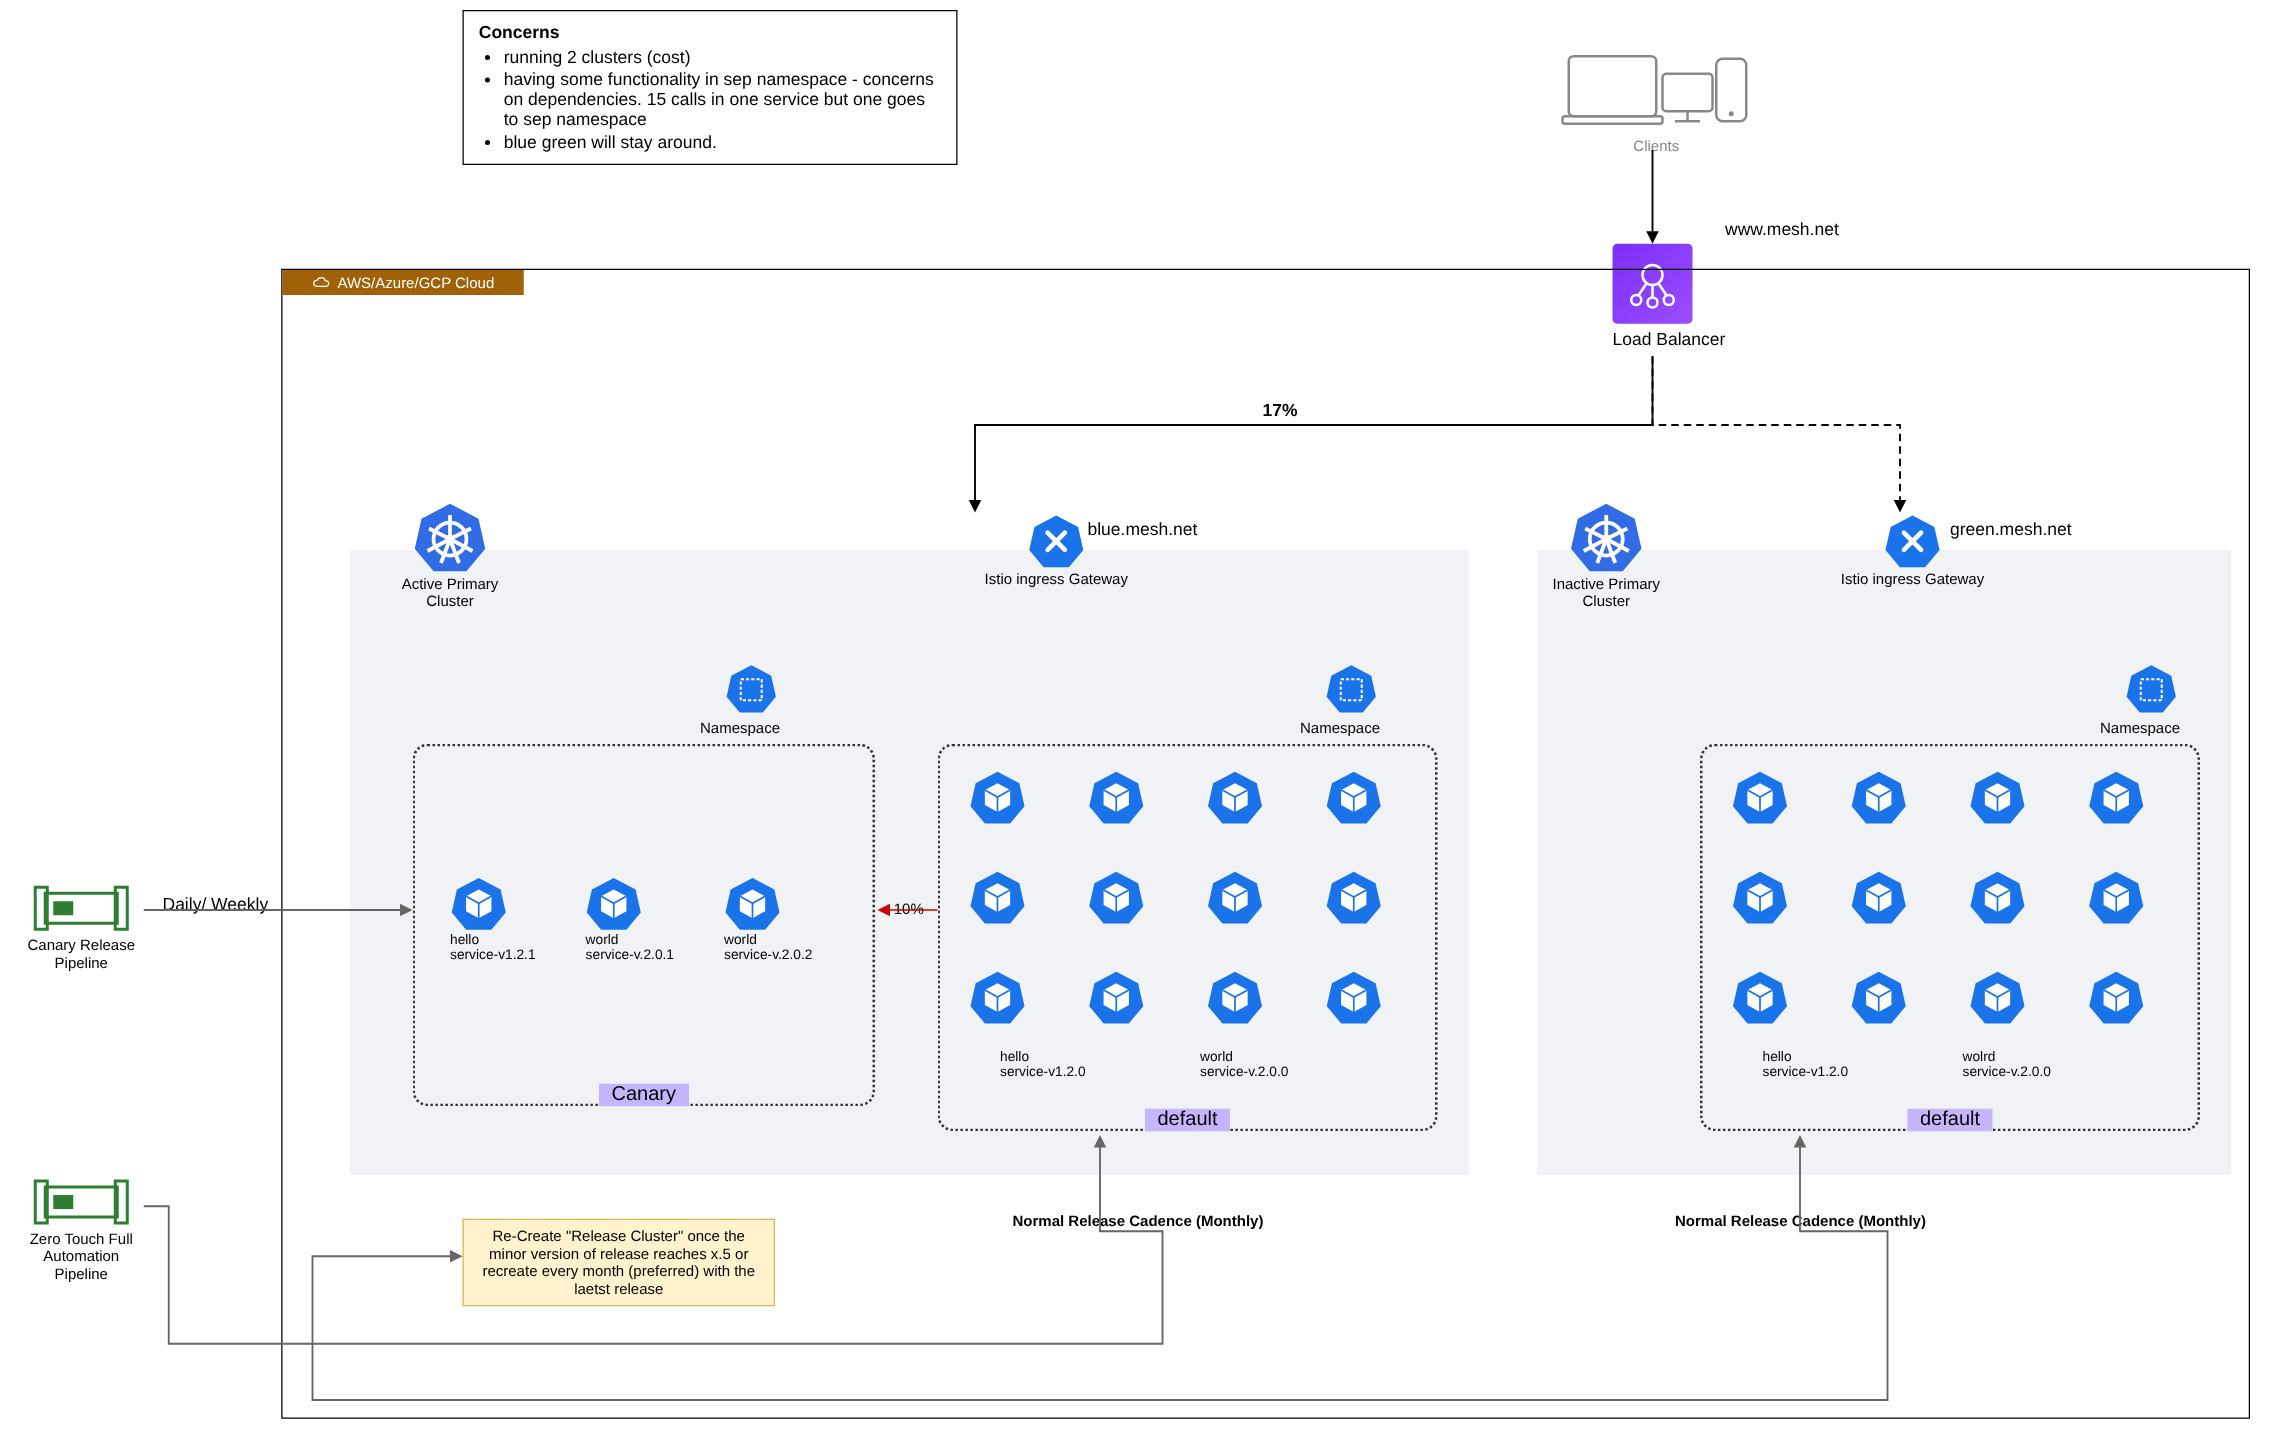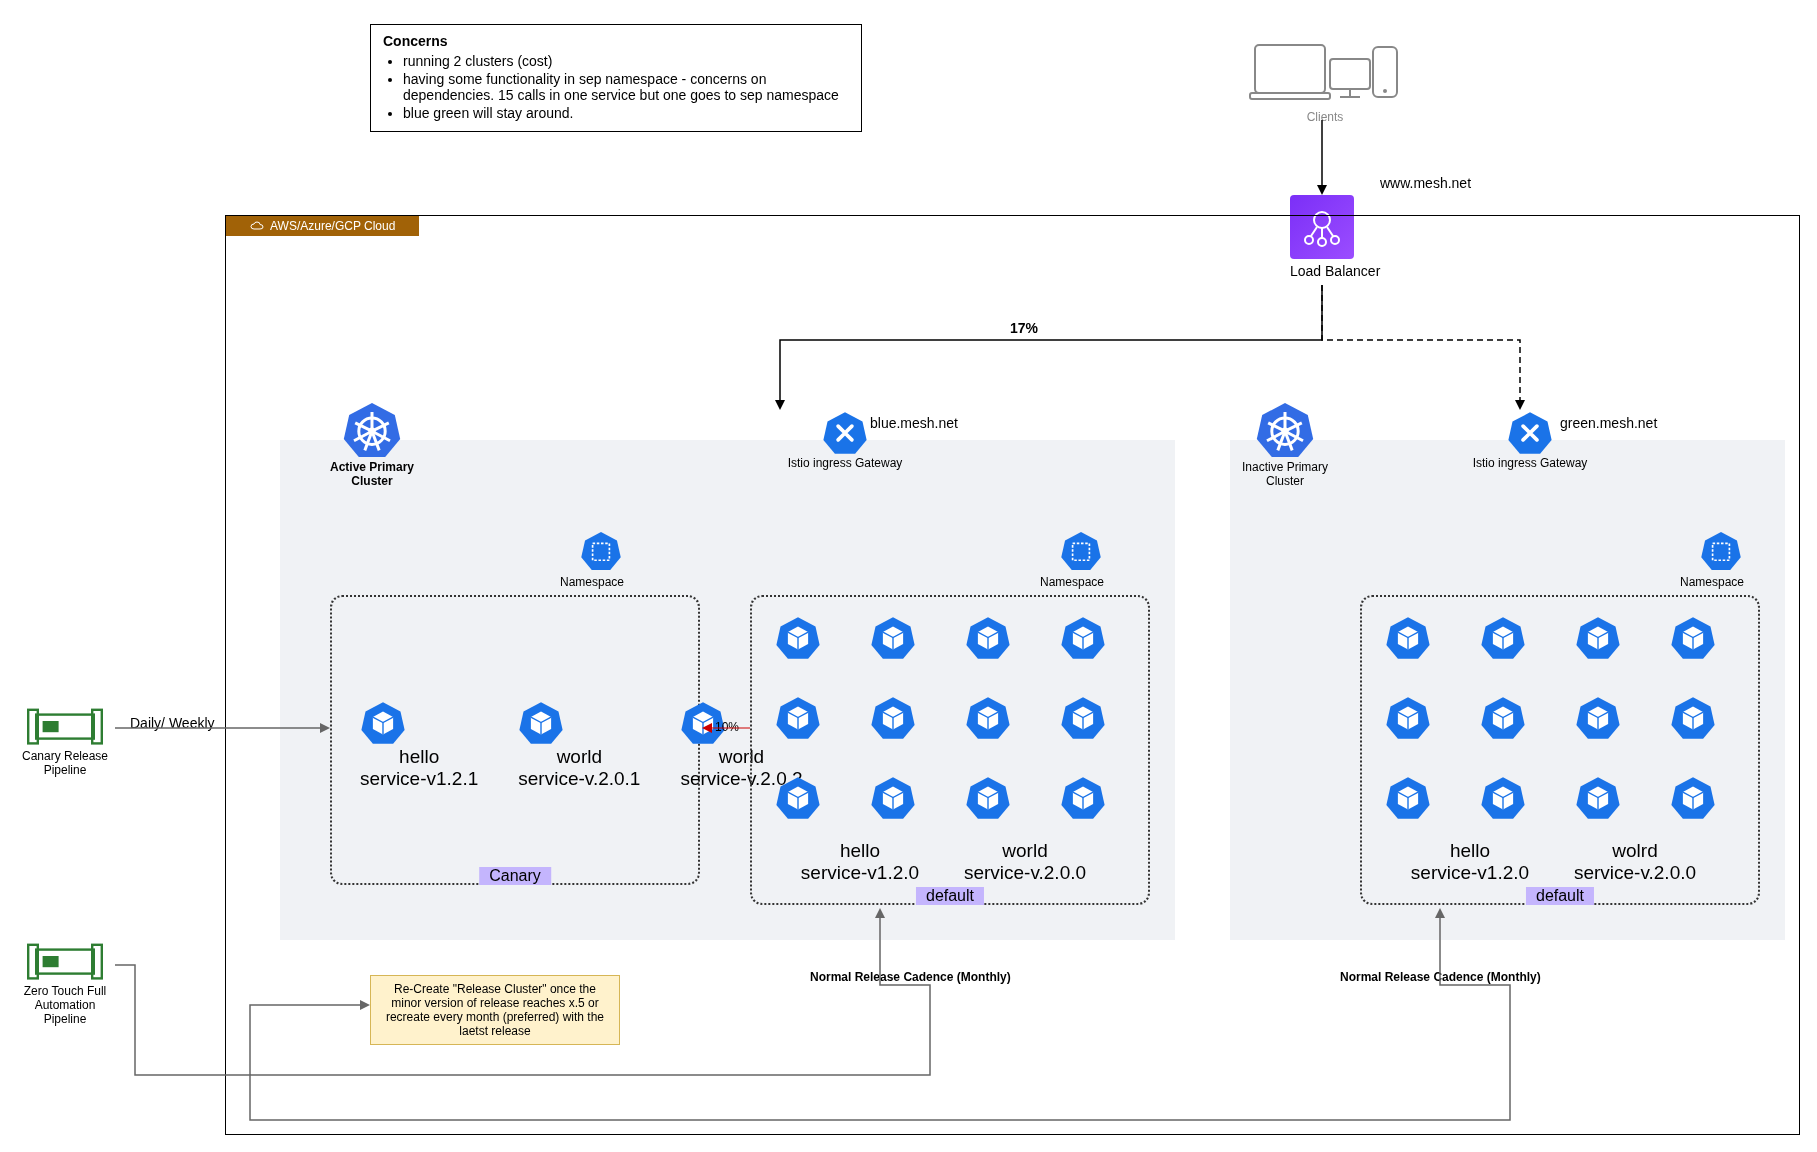--- a/index.html
+++ b/index.html
@@ -1,35 +1,35 @@
 <!DOCTYPE html>
 <html><head>
 <meta charset="utf-8">
 <style>
   * { box-sizing: border-box; margin: 0; padding: 0; }
   body { font-family: Arial, Helvetica, sans-serif; background: #fff; width: 1817px; height: 1152px; position: relative; overflow: hidden; }
   .abs { position: absolute; }
-  .concerns-box { border: 1px solid #000; padding: 8px 12px; width: 492px; font-size: 14px; margin-top: 16px; }
+  .concerns-box { border: 1px solid #000; padding: 8px 12px; width: 396px; font-size: 14px; }
   .concerns-box b { font-weight: bold; }
   .concerns-box ul { padding-left: 20px; margin-top: 4px; }
   .concerns-box li { margin-bottom: 2px; }
   .cloud-frame { border: 1.5px solid #000; }
   .cloud-header { background: #a16207; color: #fff; font-size: 12px; padding: 3px 24px; display: inline-flex; align-items: center; gap: 6px; }
   .cluster-bg { background: #f0f2f5; position: absolute; }
   .ns-box { border: 2px dotted #333; border-radius: 12px; position: absolute; }
   .ns-label-bottom { position: absolute; bottom: -2px; left: 50%; transform: translateX(-50%); background: #c4b5fd; padding: 0 10px; font-size: 16px; }
   .label { font-size: 14px; text-align: right; }
   .label-sm { font-size: 12px; text-align: center; }
   .bold { font-weight: bold; }
   .k8s-wheel { width: 60px; height: 60px; }
   .ns-hept { width: 42px; height: 42px; }
   .lb-box { width: 64px; height: 64px; background: linear-gradient(135deg, #7b2ff7, #9b4dff); display: flex; align-items: center; justify-content: center; border-radius: 4px; }
   .cube-icon { width: 46px; height: 46px; }
   .pipeline-icon { width: 82px; height: 44px; }
-  .svc-item { text-align: center; font-size: 19px; }
+  .svc-item { font-size: 11px; }
   .note-box { background: #fff2cc; border: 1px solid #d6b656; padding: 6px 10px; font-size: 12px; width: 250px; text-align: center; }
   svg { display: block; }
   .arrow-line { stroke: #666; stroke-width: 1.5; fill: none; }
   .arrow-line-black { stroke: #000; stroke-width: 1.5; fill: none; }
   .arrow-line-red { stroke: #c00; stroke-width: 1.2; fill: none; }
   .arrow-dash { stroke-dasharray: 6 4; }
   .arrow-head { fill: #666; }
   .arrow-head-black { fill: #000; }
   .arrow-head-red { fill: #c00; }
 </style>
@@ -84,21 +84,21 @@
         <path d="M4 8 Q1 8 1 5.5 Q1 3 4 3 Q4.5 1 7 1 Q10 1 10 3.5 Q13 3.5 13 6 Q13 8 10 8 Z" fill="none" stroke="#fff" stroke-width="1"></path>
       </svg>
     <span>AWS/Azure/GCP Cloud</span>
   </div>
 </div>
 
 <div class="cluster-bg" style="left:280px; top:440px; width:895px; height:500px;"></div>
 
 <div class="cluster-bg" style="left:1230px; top:440px; width:555px; height:500px;"></div>
 
-<div class="abs" style="left:322px; top:400px; text-align:center; width:100px;font-weight:bold;">
+<div class="abs" style="left:310px; top:400px; text-align:center; width:100px;">
   <svg class="k8s-wheel" viewBox="0 0 100 100" style="margin:0 auto;">
     <polygon points="50,5 88,25 97,65 72,95 28,95 3,65 12,25" fill="#326ce5"></polygon>
     <circle cx="50" cy="52" r="22" fill="none" stroke="#fff" stroke-width="5"></circle>
     <g stroke="#fff" stroke-width="5">
         <line x1="50" y1="52" x2="50" y2="20"></line>
         <line x1="50" y1="52" x2="78" y2="38"></line>
         <line x1="50" y1="52" x2="80" y2="68"></line>
         <line x1="50" y1="52" x2="62" y2="84"></line>
         <line x1="50" y1="52" x2="38" y2="84"></line>
         <line x1="50" y1="52" x2="20" y2="68"></line>

